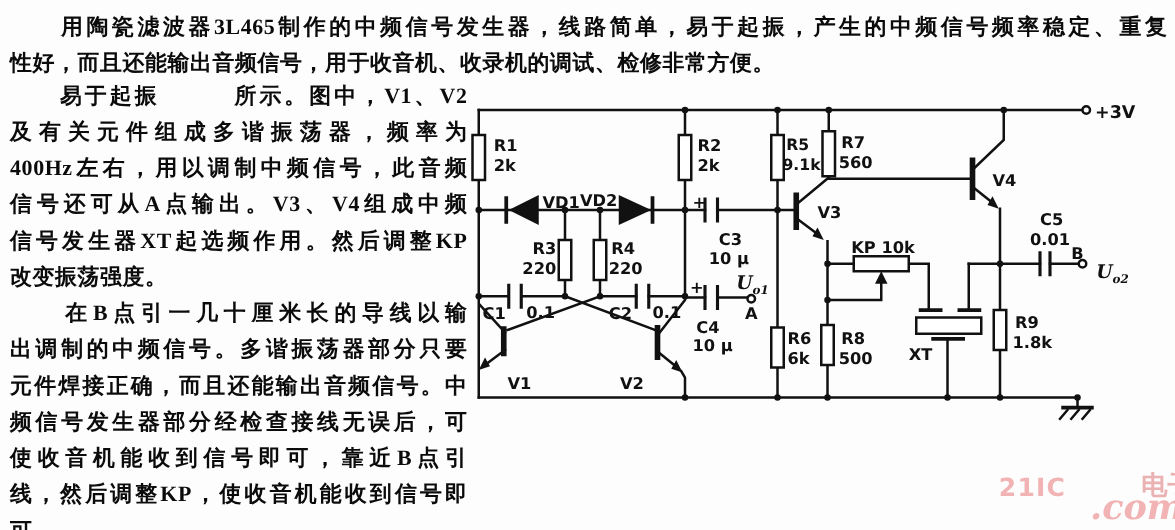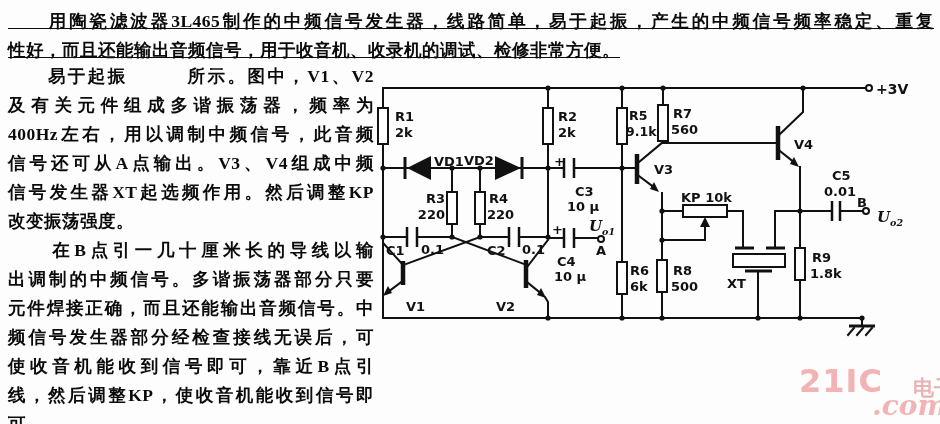--- a/index.html
+++ b/index.html
@@ -7,37 +7,37 @@
     width:940px;height:424px;position:relative;overflow:hidden;
     background:#fdfdfd;color:#0b0b0b;
     font-family:"Liberation Serif","DejaVu Serif",serif;
   }
   .tline{
     position:absolute;height:29px;line-height:29px;
     font-size:17.5px;font-weight:700;letter-spacing:0.5px;
     white-space:nowrap;
   }
   .jl{white-space:normal;text-align:justify;text-align-last:justify;}
-  .intro-line{left:8px;width:926px;text-decoration:underline;}
+  .intro-line{left:8px;width:926px;}
   .col-line{left:8px;width:366px;}
   #schematic{position:absolute;left:370px;top:60px;}
   .wire{stroke:#111;stroke-width:2;fill:none;stroke-linecap:square;}
   .plate{stroke:#111;stroke-width:2.5;fill:none;stroke-linecap:butt;}
   .bar3{stroke:#111;stroke-width:3;fill:none;stroke-linecap:butt;}
   .tbar{stroke:#111;stroke-width:4.5;fill:none;stroke-linecap:butt;}
   .comp{fill:#fff;stroke:#111;stroke-width:2;}
   .blk{fill:#111;stroke:none;}
   .term{fill:#fff;stroke:#111;stroke-width:2;}
   .lb{font:700 13px "DejaVu Sans",sans-serif;fill:#111;}
   .lbs{font:700 12.5px "DejaVu Sans",sans-serif;fill:#111;}
   .pw{font:700 14px "DejaVu Sans",sans-serif;fill:#111;}
   .u{font:italic 700 15px "DejaVu Serif",serif;fill:#111;}
   .usub{font:italic 700 9.5px "DejaVu Serif",serif;}
   .wm{position:absolute;font-weight:700;white-space:nowrap;}
-  .wm-brand{left:799px;top:362px;font-size:32px;color:#f1b3b3;font-family:"DejaVu Sans",sans-serif;letter-spacing:1px;}
+  .wm-brand{left:799px;top:378px;font-size:20px;color:#f1b3b3;font-family:"DejaVu Sans",sans-serif;letter-spacing:1px;}
   .wm-site{left:881px;top:374px;font-size:21px;color:#eab2b2;font-family:"Liberation Sans",sans-serif;margin-left:32px;}
   .wm-com{left:872px;top:389px;font-size:28px;color:#f1b3b3;font-style:italic;font-family:"DejaVu Serif",serif;}
 </style>
 </head>
 <body>
 
 <div class="tline intro-line jl" style="top:7px">　　用陶瓷滤波器3L465制作的中频信号发生器，线路简单，易于起振，产生的中频信号频率稳定、重复</div>
 <div class="tline intro-line" style="top:36px">性好，而且还能输出音频信号，用于收音机、收录机的调试、检修非常方便。</div>
 
 <div class="tline col-line jl" style="top:62px">　　易于起振　　　所示。图中，V1、V2</div>

